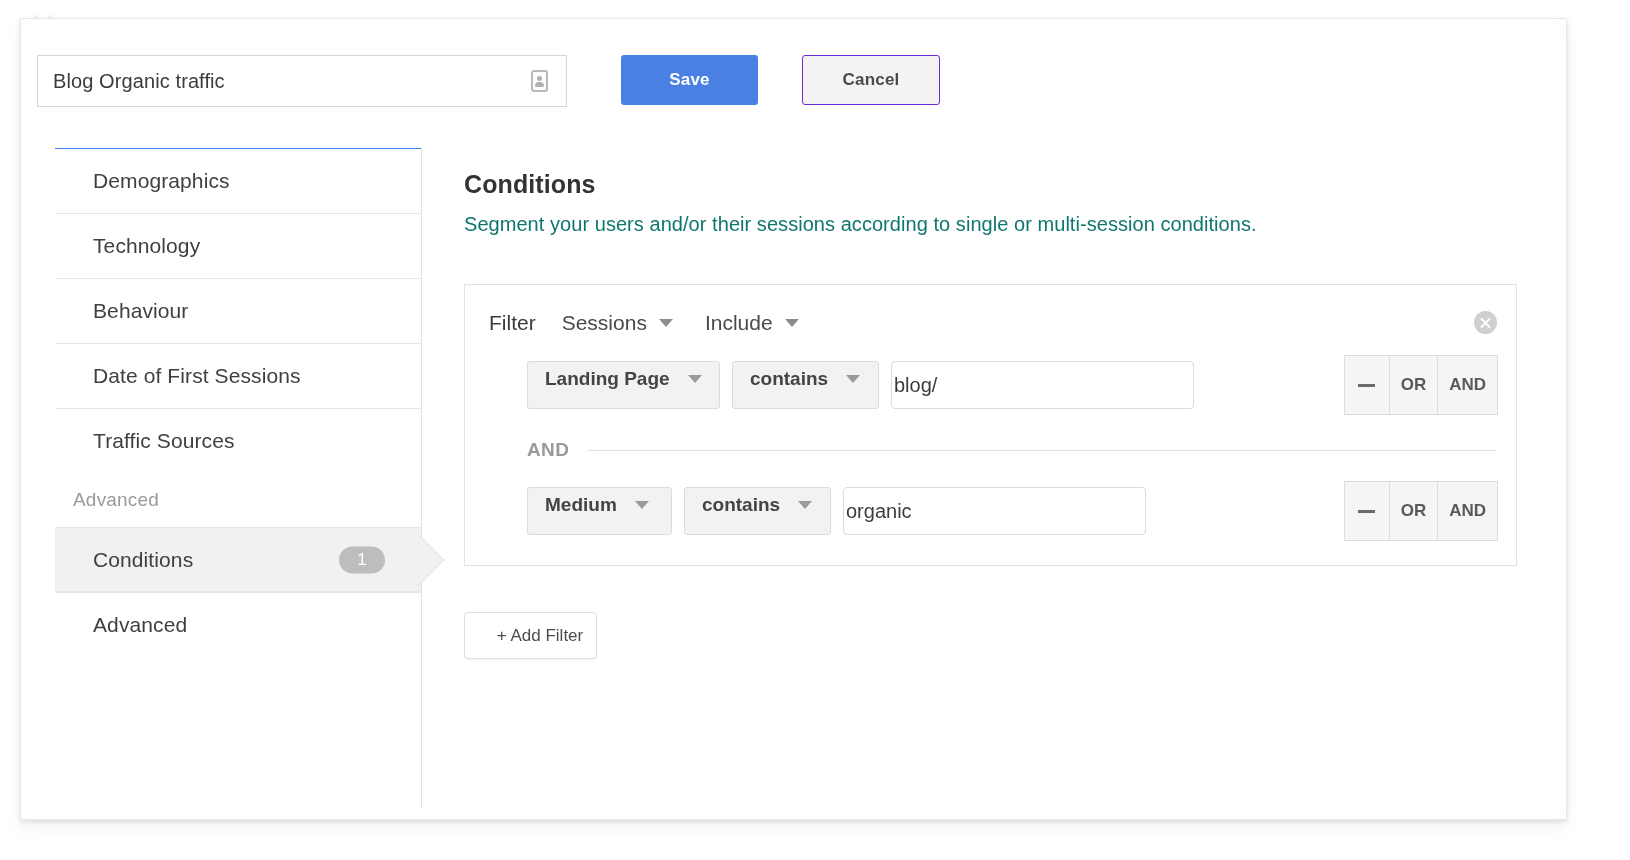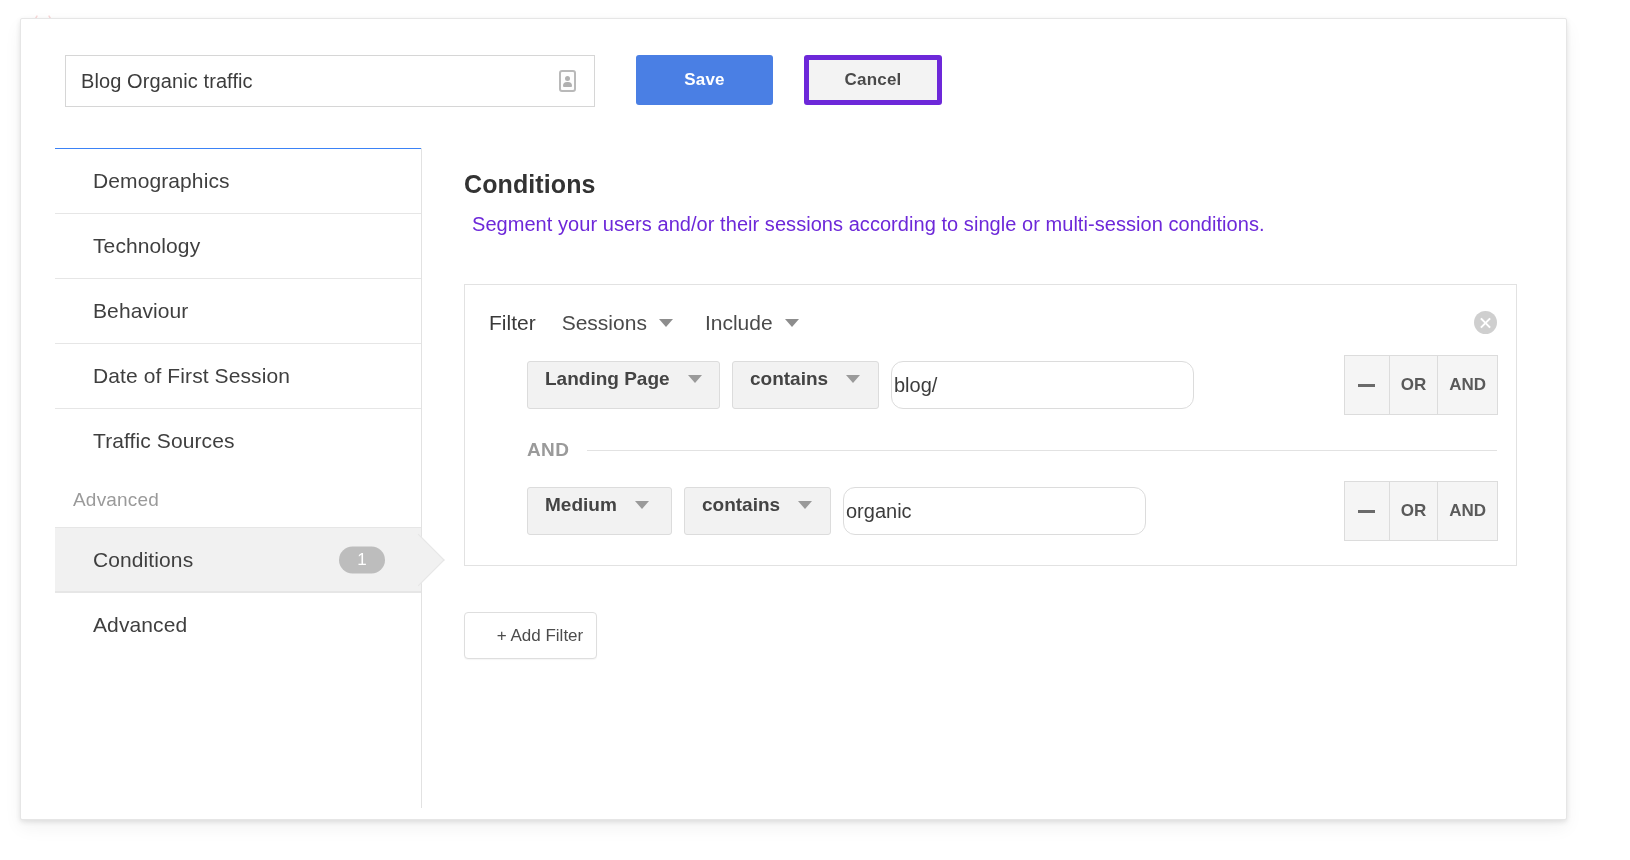--- a/index.html
+++ b/index.html
@@ -37,24 +37,25 @@
     height: 800px;
     background: #ffffff;
     border: 1px solid #e6e6e6;
     border-radius: 2px;
     box-shadow: 0 2px 5px rgba(0,0,0,0.10), 0 8px 18px rgba(0,0,0,0.05);
   }
 
   
   .topbar {
     position: absolute;
-    left: 65px;
+    left: 37px;
     top: 55px;
     display: flex;
     align-items: flex-start;
+    gap: 13px;
   }
   .name-field {
     position: relative;
     width: 530px;
     height: 52px;
     border: 1px solid #d6d6d6;
     background: #fff;
     box-sizing: border-box;
     display: flex;
     align-items: center;
@@ -104,21 +105,21 @@
     font-weight: bold;
     cursor: pointer;
     letter-spacing: 0.2px;
   }
   .btn-cancel {
     margin-left: 31px;
     width: 138px;
     height: 50px;
     background: #f3f3f3;
     color: #4a4a4a;
-    border: 5px solid #6d28d9;
+    border: 1px solid #6d28d9;
     border-radius: 3px;
     font-family: "Liberation Sans", sans-serif;
     font-size: 17px;
     font-weight: bold;
     cursor: pointer;
     box-sizing: border-box;
     letter-spacing: 0.2px;
   }
 
   
@@ -207,23 +208,22 @@
   .main h1 {
     margin: 0;
     font-size: 25px;
     font-weight: bold;
     color: #333333;
     letter-spacing: 0.1px;
   }
   .main .subtitle {
     margin-top: 14px;
     font-size: 20px;
-    color: #6d28d9;
+    color: #0f766e;
     letter-spacing: 0.05px;
-    margin-left: 8px;
   }
 
   .filter-box {
     position: relative;
     margin-top: 48px;
     width: 1053px;
     border: 1px solid #e2e2e2;
     background: #ffffff;
     box-sizing: border-box;
     padding: 0 0 30px 0;
@@ -302,21 +302,21 @@
     width: 0; height: 0;
     border-left: 7px solid transparent;
     border-right: 7px solid transparent;
     border-top: 8px solid #9a9a9a;
   }
   .gap { width: 12px; }
   .val-input {
     height: 48px;
     border: 1px solid #dcdcdc;
     background: #ffffff;
-    border-radius: 12px;
+    border-radius: 4px;
     box-sizing: border-box;
     font-family: "Liberation Sans", sans-serif;
     font-size: 20px;
     color: #3c3c3c;
     outline: none;
   }
   .row-actions {
     position: absolute;
     right: 18px;
     display: flex;
@@ -415,21 +415,21 @@
     <div class="side-item">
       <span class="label">Demographics</span>
     </div>
     <div class="side-item">
       <span class="label">Technology</span>
     </div>
     <div class="side-item">
       <span class="label">Behaviour</span>
     </div>
     <div class="side-item">
-      <span class="label">Date of First Session</span>
+      <span class="label">Date of First Sessions</span>
     </div>
     <div class="side-item">
       <span class="label">Traffic Sources</span>
     </div>
 
     <div class="section-title">Advanced</div>
 
     <div class="side-item selected">
       <span class="label">Conditions</span>
       <span class="count-pill">1</span>

